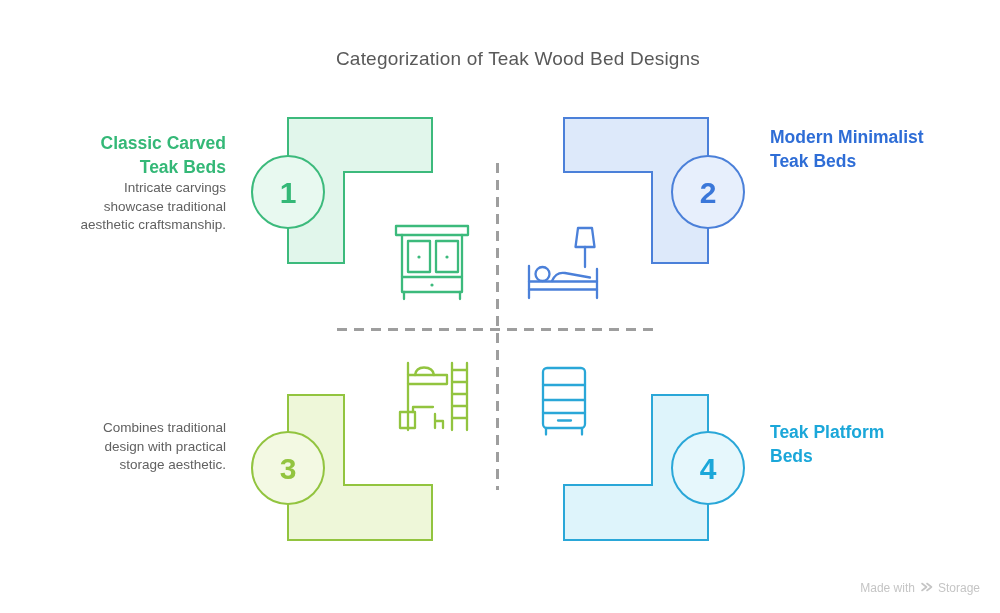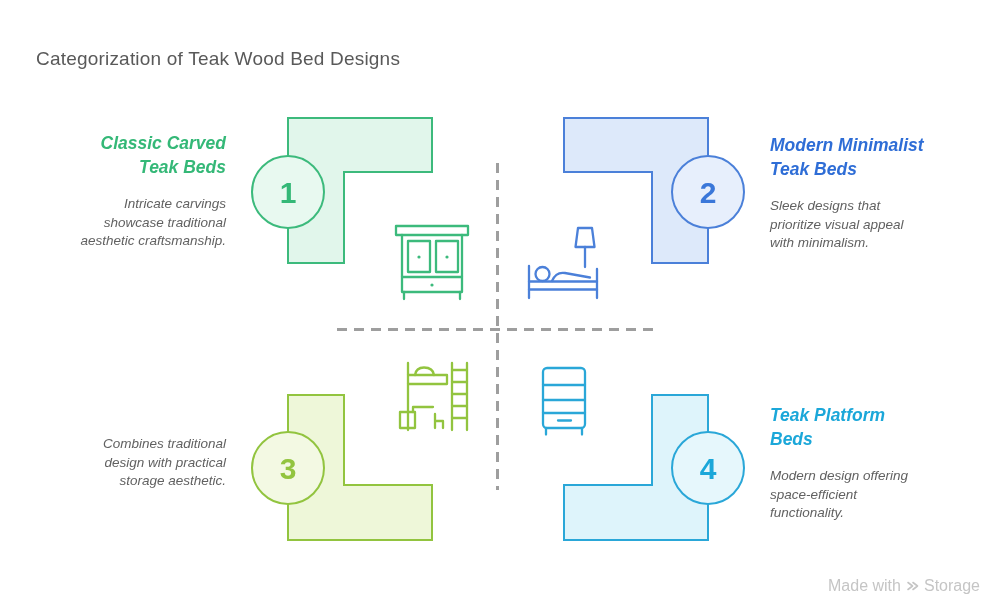--- a/index.html
+++ b/index.html
@@ -8,61 +8,60 @@
   .canvas {
     position: relative;
     width: 1000px;
     height: 613px;
     background: #ffffff;
     overflow: hidden;
   }
   .title {
     position: absolute;
     top: 48px; left: 0; width: 1000px;
-    text-align: left;
+    text-align: center;
     font-size: 19px;
     color: #595959;
     letter-spacing: 0.2px;
     padding-left: 36px;
   }
   .diagram-svg { position: absolute; top: 0; left: 0; }
-  .q-text { position: absolute; font-style: italic; }
+  .q-text { position: absolute; }
   .q-text .heading {
     font-size: 17.5px;
     font-weight: 700;
     line-height: 24px;
     white-space: pre-line;
   }
   .q-text .desc {
-    margin-top: 16px;
     font-size: 13.5px;
     color: #616161;
     line-height: 18.5px;
     white-space: pre-line;
   }
   .q-right { text-align: right; }
   .q-left  { text-align: left; }
   .q1 { left: 36px;  top: 131px; width: 190px; }
-  .q2 { left: 770px; top: 133px; width: 205px; }
+  .q2 { left: 770px; top: 125px; width: 205px; }
   .q3 { left: 36px;  top: 419px; width: 190px; }
-  .q4 { left: 770px; top: 403px; width: 210px; }
+  .q4 { left: 770px; top: 420px; width: 210px; }
   .q1 .heading { color: #34b877; }
   .q2 .heading { color: #2e6dd6; }
   .q3 .heading { color: #92c43f; }
   .q4 .heading { color: #1ba7d9; }
   .num {
     font-family: "Liberation Sans", sans-serif;
     font-size: 30px;
     font-weight: 700;
   }
   .footer {
     position: absolute;
     right: 20px; bottom: 18px;
-    display: flex; align-items: center; gap: 5px;
-    font-size: 16px;
+    display: flex; gap: 5px;
+    font-size: 12px;
     color: #c5c5c5;
   }
 </style>
 </head>
 <body>
 
 <div class="canvas">
 
   <div class="title">Categorization of Teak Wood Bed Designs</div>
 
@@ -131,37 +130,31 @@
     <div class="heading">Classic Carved
 Teak Beds</div>
     <div class="desc">Intricate carvings
 showcase traditional
 aesthetic craftsmanship.</div>
   </div>
 
   <div class="q-text q-left q2">
     <div class="heading">Modern Minimalist
 Teak Beds</div>
-    <div class="desc">Sleek designs that
-prioritize visual appeal
-with minimalism.</div>
   </div>
 
   <div class="q-text q-right q3">
     <div class="desc">Combines traditional
 design with practical
 storage aesthetic.</div>
   </div>
 
   <div class="q-text q-left q4">
     <div class="heading">Teak Platform
 Beds</div>
-    <div class="desc">Modern design offering
-space-efficient
-functionality.</div>
   </div>
 
   <div class="footer">
     <span>Made with</span>
     <svg width="13" height="12" viewBox="0 0 13 12">
       <g stroke="#c5c5c5" stroke-width="1.6" fill="none" stroke-linecap="round" stroke-linejoin="round">
         <path d="M2,2.5 L6.5,6 L2,9.5"></path>
         <path d="M7,2.5 L11.5,6 L7,9.5"></path>
       </g>
     </svg>

